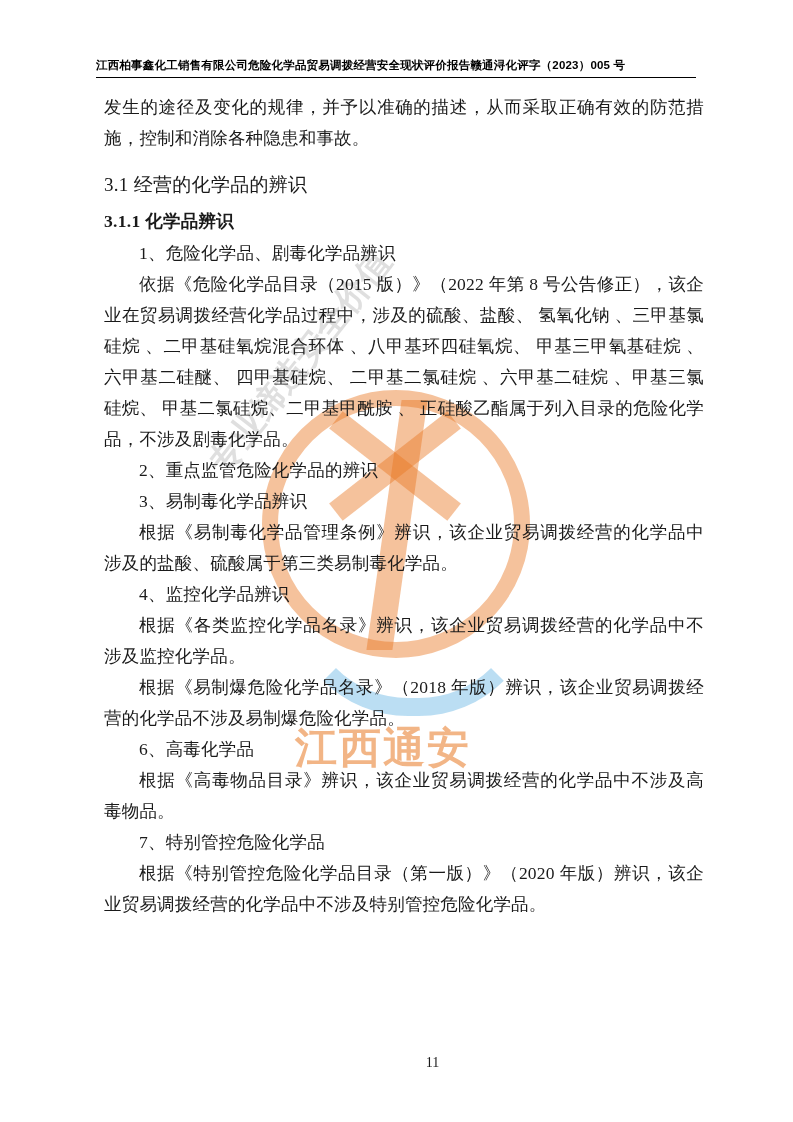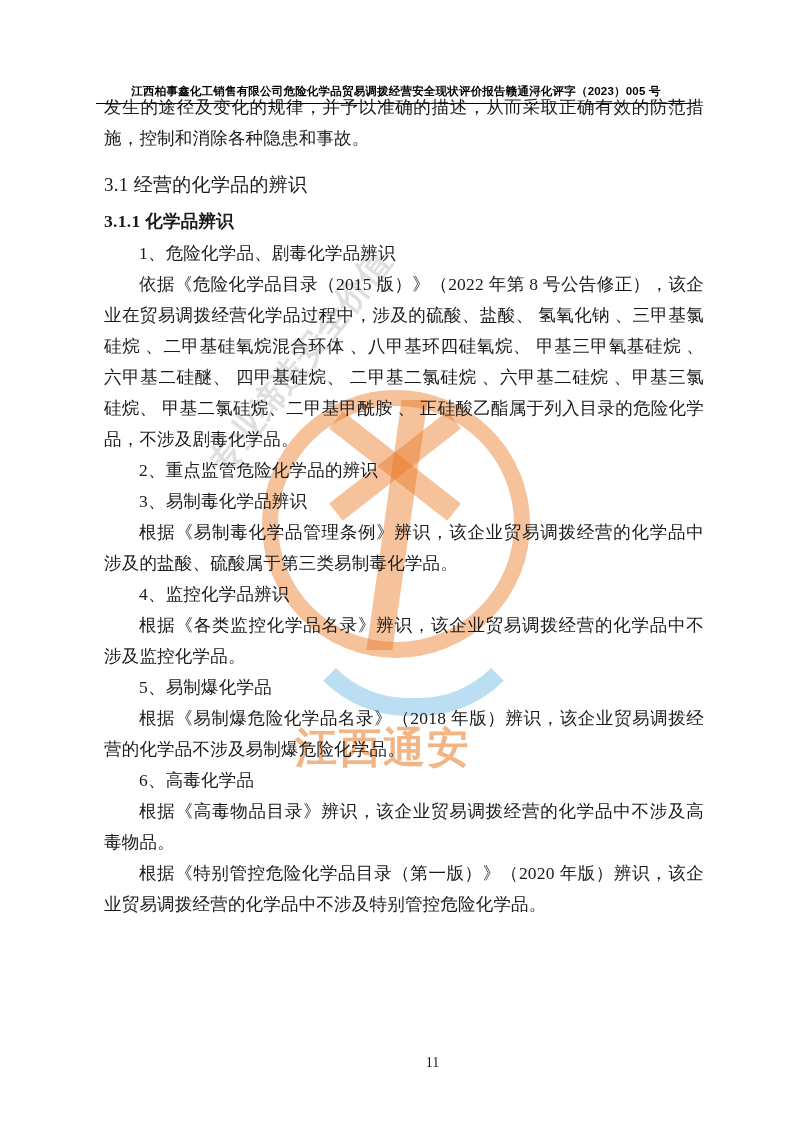--- a/index.html
+++ b/index.html
@@ -87,28 +87,27 @@
 
   
   .header {
     position: absolute;
     left: 96px; top: 58px;
     width: 600px;
     z-index: 10;
   }
   .header-row {
     display: flex;
-    justify-content: center;
+    justify-content: flex-start;
     align-items: baseline;
     font-family: "Liberation Sans", "DejaVu Sans", sans-serif;
     font-size: 11.5px;
     font-weight: bold;
     color: #000;
     letter-spacing: 0.2px;
-    margin-top: 26px;
   }
   .header-rule {
     margin-top: 4px;
     border-bottom: 1.4px solid #000;
     width: 600px;
   }
 
   
   .content {
     position: absolute;
@@ -188,26 +187,26 @@
     <p class="para indent">依据《危险化学品目录（2015 版）》（2022 年第 8 号公告修正），该企业在贸易调拨经营化学品过程中，涉及的硫酸、盐酸、 氢氧化钠 、三甲基氯硅烷 、二甲基硅氧烷混合环体 、八甲基环四硅氧烷、 甲基三甲氧基硅烷 、六甲基二硅醚、 四甲基硅烷、 二甲基二氯硅烷 、六甲基二硅烷 、甲基三氯硅烷、 甲基二氯硅烷、二甲基甲酰胺 、 正硅酸乙酯属于列入目录的危险化学品，不涉及剧毒化学品。</p>
 
     <p class="para indent">2、重点监管危险化学品的辨识</p>
 
     <p class="para indent">3、易制毒化学品辨识</p>
     <p class="para indent">根据《易制毒化学品管理条例》辨识，该企业贸易调拨经营的化学品中涉及的盐酸、硫酸属于第三类易制毒化学品。</p>
 
     <p class="para indent">4、监控化学品辨识</p>
     <p class="para indent">根据《各类监控化学品名录》辨识，该企业贸易调拨经营的化学品中不涉及监控化学品。</p>
 
-    <p class="para indent">5、易制爆化学品</p>
     <p class="para indent">根据《易制爆危险化学品名录》（2018 年版）辨识，该企业贸易调拨经营的化学品不涉及易制爆危险化学品。</p>
 
     <p class="para indent">6、高毒化学品</p>
     <p class="para indent">根据《高毒物品目录》辨识，该企业贸易调拨经营的化学品中不涉及高毒物品。</p>
 
+    <p class="para indent">7、特别管控危险化学品</p>
     <p class="para indent">根据《特别管控危险化学品目录（第一版）》（2020 年版）辨识，该企业贸易调拨经营的化学品中不涉及特别管控危险化学品。</p>
 
   </div>
 
   <div class="footer">
     <span>11</span>
   </div>
 
 </div>
 

